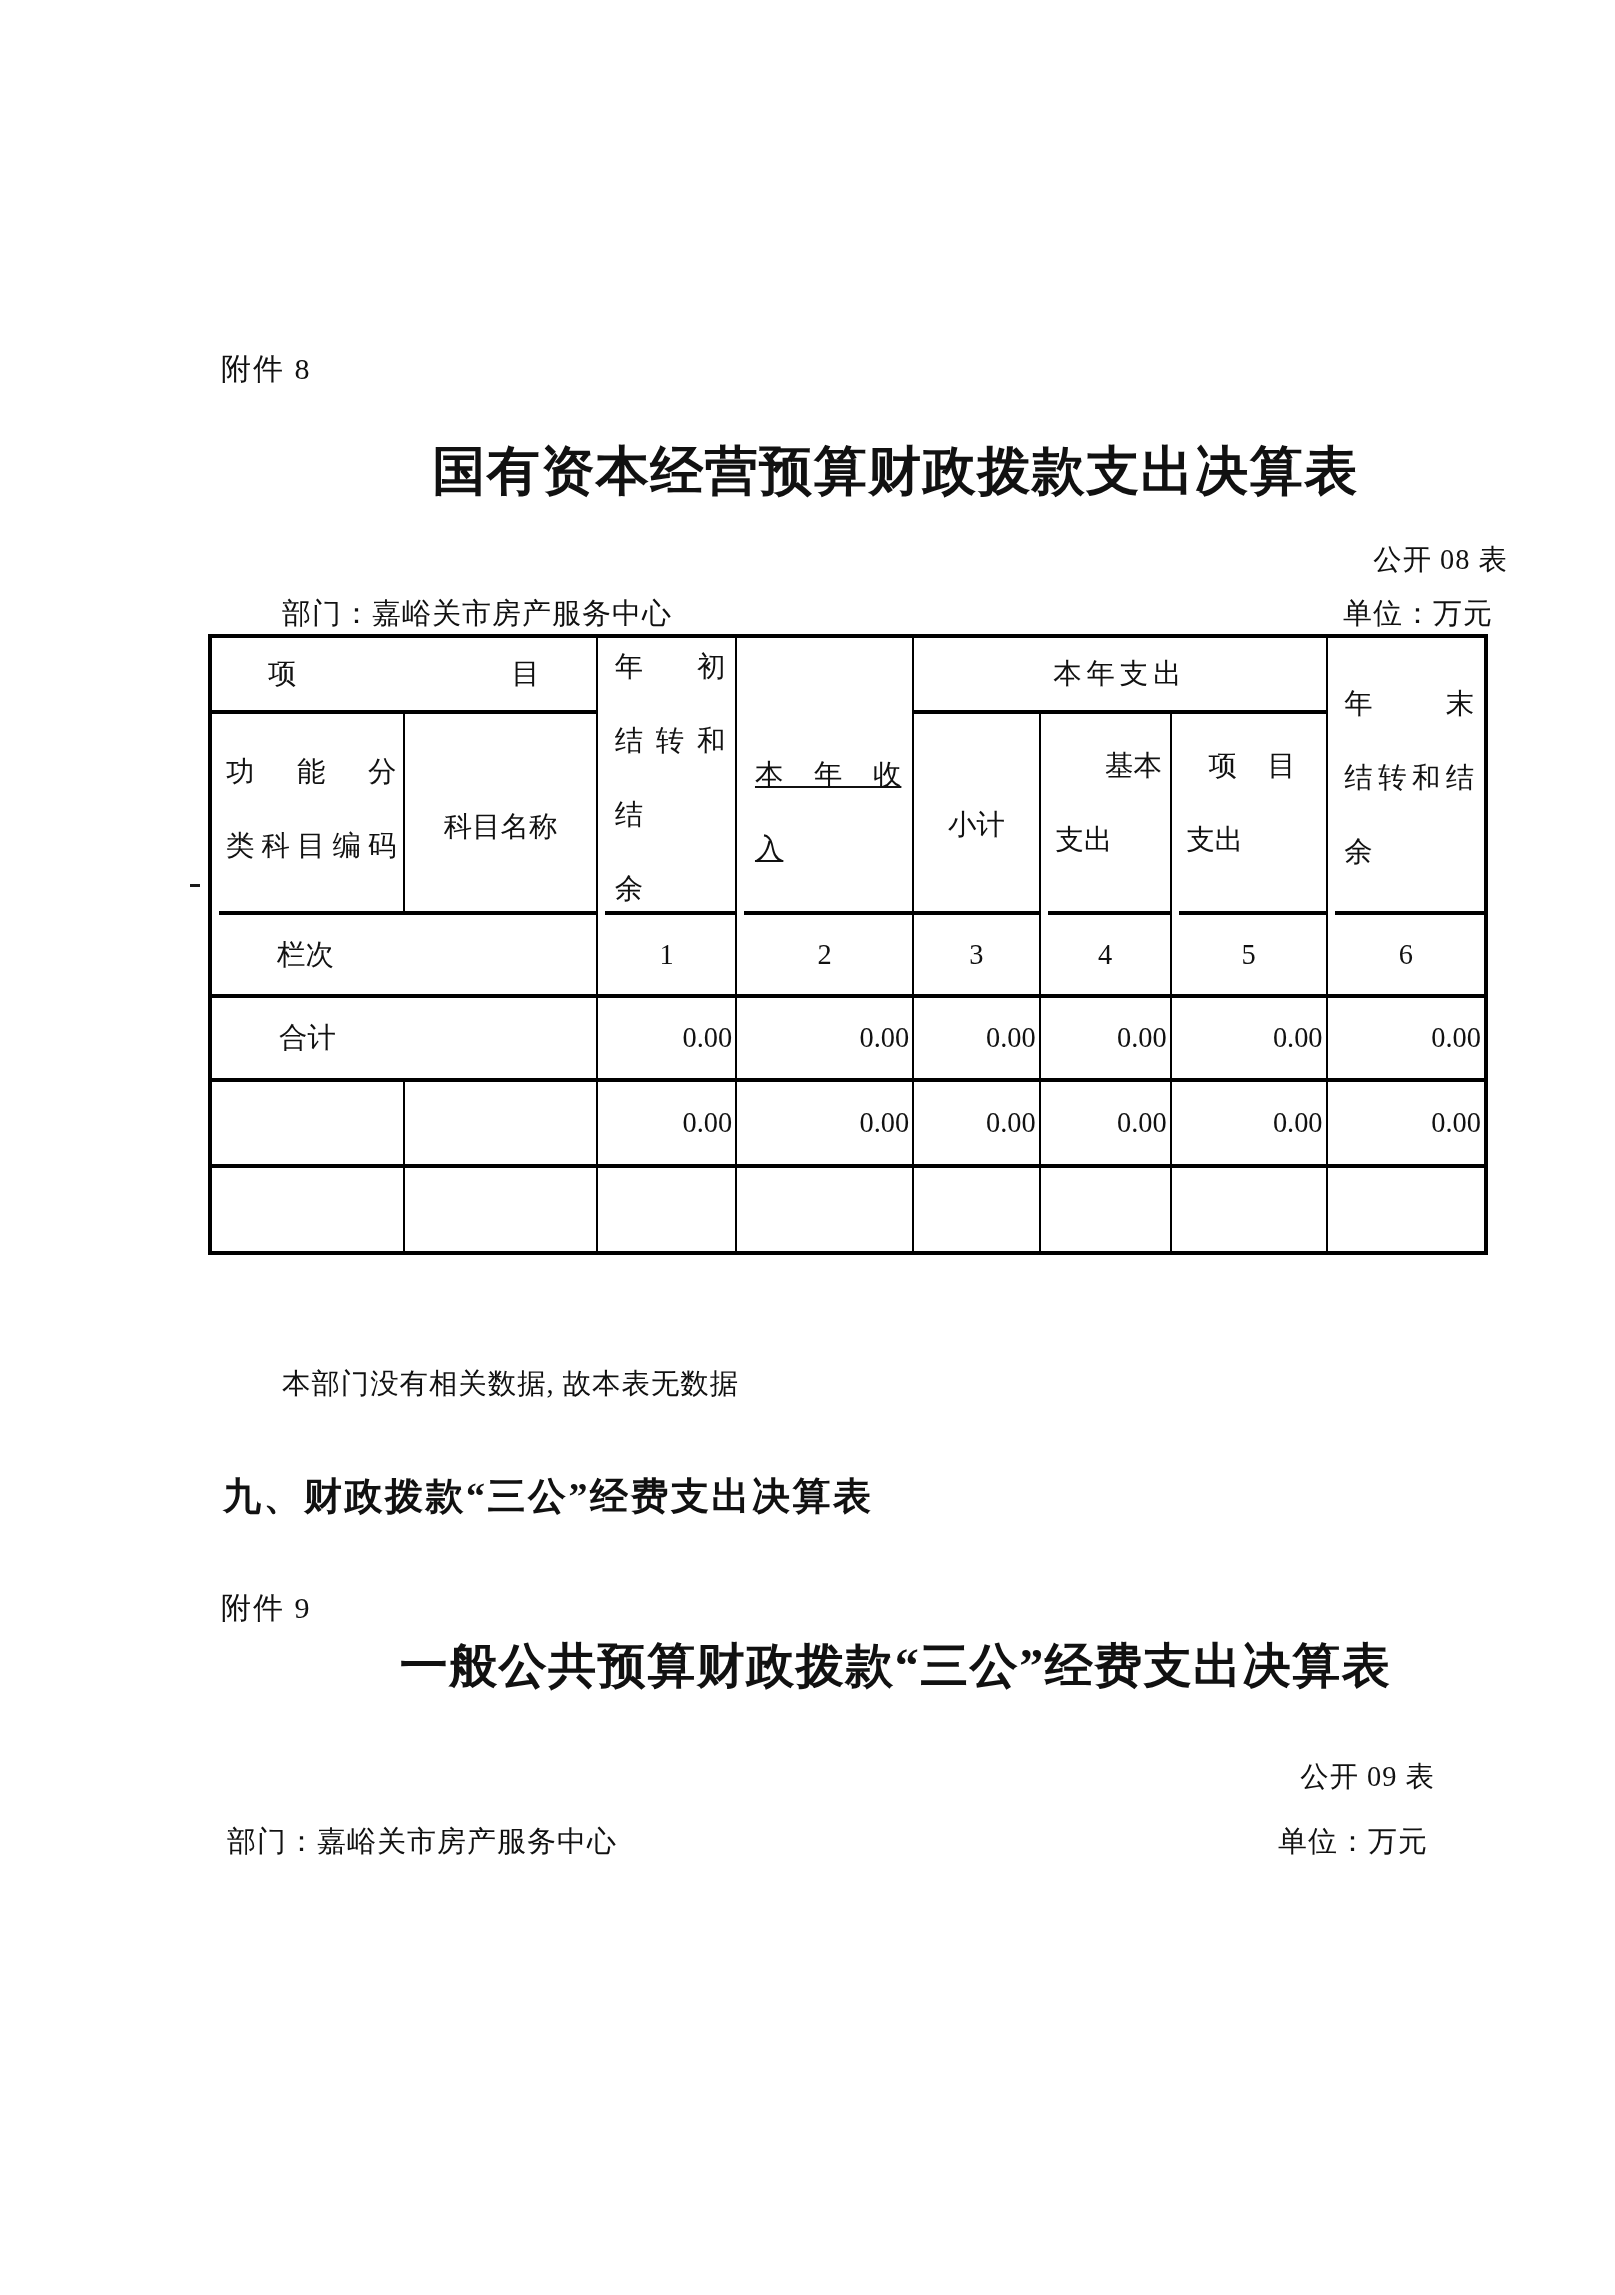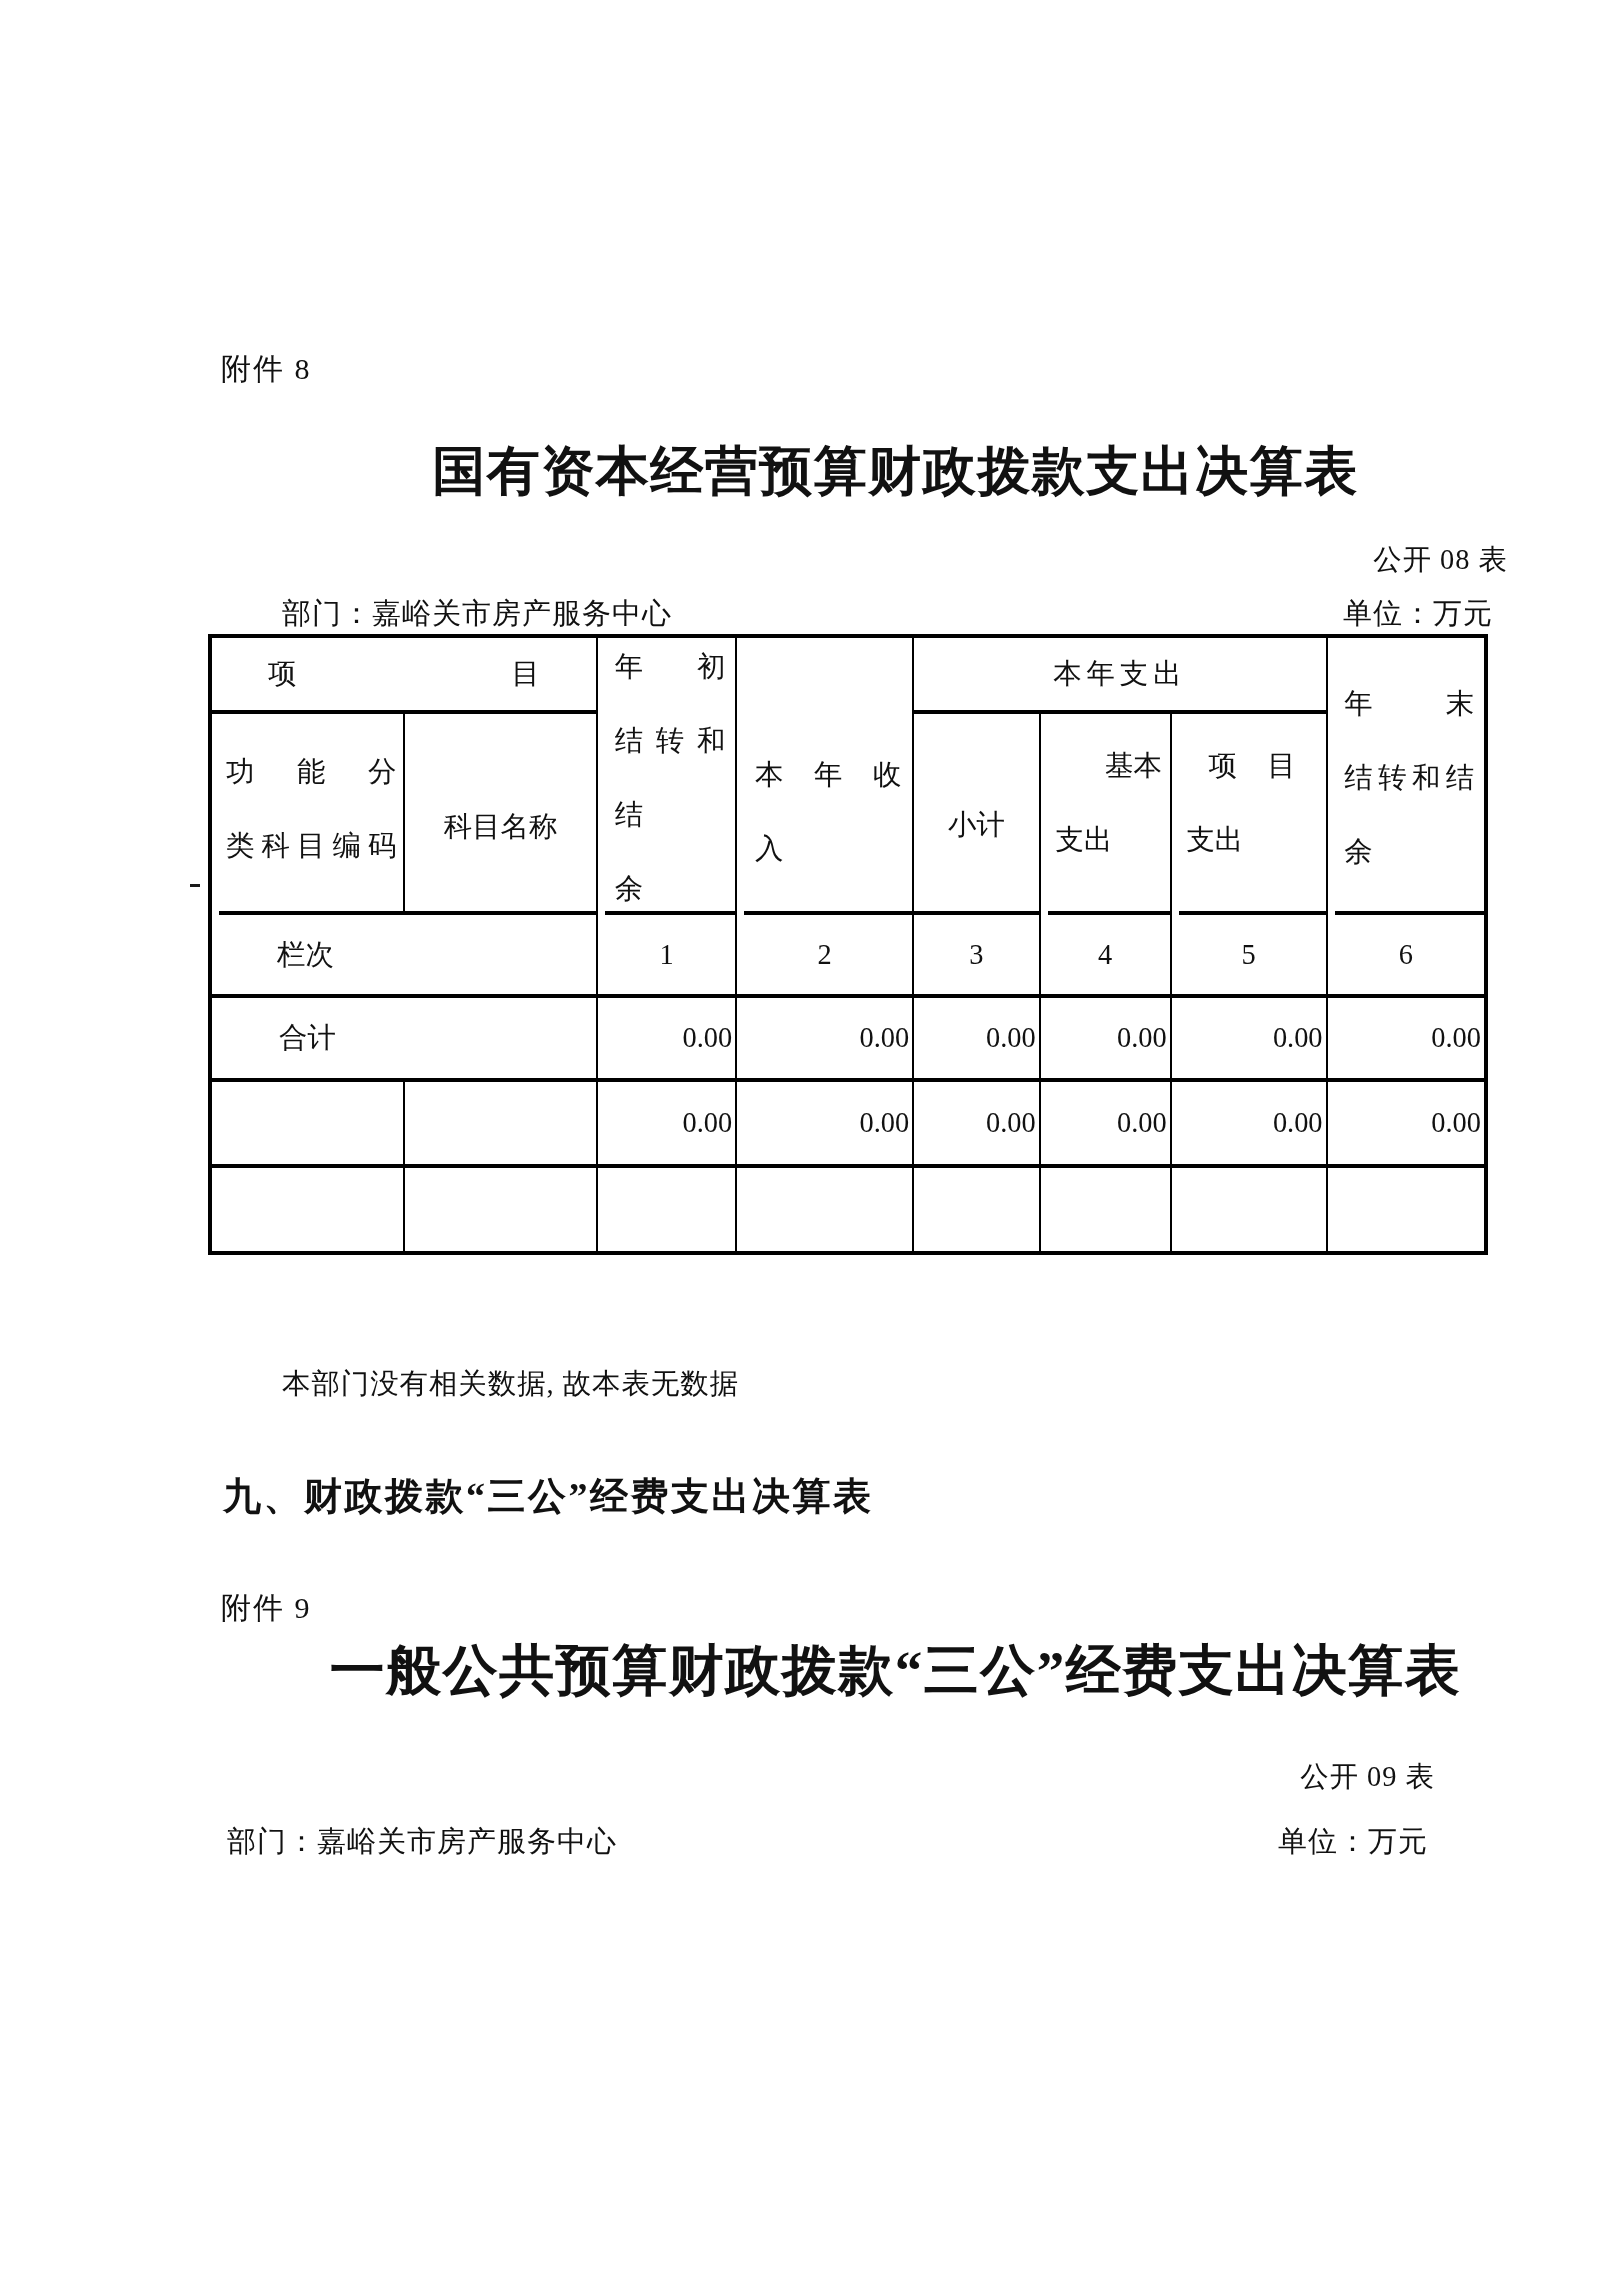--- a/index.html
+++ b/index.html
@@ -40,21 +40,21 @@
     display:flex;flex-direction:column;justify-content:center;
     overflow:hidden;
   }
   .t1>div.lastcol{border-right:none;}
   .t1>div.nobottom{border-bottom:none;}
   .ln{display:block;width:100%;}
   .jl{text-align:justify;text-align-last:justify;}
   .lh{line-height:74px;margin-left:7px;}
   .c-item{grid-column:1/3;grid-row:1;padding:0 56px;}
   .c-begin{grid-column:3;grid-row:1/3;padding:7.4px 9.8px 0;}
-  .c-income{grid-column:4;grid-row:1/3;padding:74px 10.8px 0;justify-content:center;}
+  .c-income{grid-column:4;grid-row:1/3;padding:74px 10.8px 0;justify-content:center;text-decoration:underline;}
   .c-expend{grid-column:5/8;grid-row:1;text-align:center;letter-spacing:4.9px;}
   .c-end{grid-column:8;grid-row:1/3;padding:7.4px 9.8px 0;}
   .c-code{grid-column:1;grid-row:2;justify-content:flex-end;padding:0 6.9px 6.9px;}
   .c-name{grid-column:2;grid-row:2;text-align:center;padding-top:29px;}
   .c-subtotal{grid-column:5;grid-row:2;text-align:center;padding-top:24.5px;}
   .c-basic{grid-column:6;grid-row:2;justify-content:flex-end;padding:0 7.8px 19.6px;}
   .c-project{grid-column:7;grid-row:2;justify-content:flex-end;padding:0 7.8px 19.6px;}
   .c-project .jl{padding:0 22px;box-sizing:border-box;}
   .al-r{text-align:right;}
   .al-l{text-align:left;}
@@ -225,21 +225,21 @@
     <div class="nobottom"></div>
     <div class="nobottom lastcol"></div>
   </div>
 
   <div class="abs note" style="left:282px;top:1365px;">本部门没有相关数据, 故本表无数据</div>
 
   <div class="abs section-head" style="left:223px;top:1471px;">九、财政拨款“三公”经费支出决算表</div>
 
   <div class="abs att" style="left:221px;top:1588px;">附件 9</div>
 
-  <div class="abs doc-title" style="top:1634px;font-size:55px;">一般公共预算财政拨款“三公”经费支出决算表</div>
+  <div class="abs doc-title" style="top:1634px;font-size:48px;">一般公共预算财政拨款“三公”经费支出决算表</div>
 
   <div class="abs tbl-code" style="right:181px;top:1758px;">公开 09 表</div>
 
   <div class="abs meta" style="left:227px;top:1822px;">部门：嘉峪关市房产服务中心</div>
   <div class="abs meta" style="right:188px;top:1822px;">单位：万元</div>
 
 
 </div>
 
 

